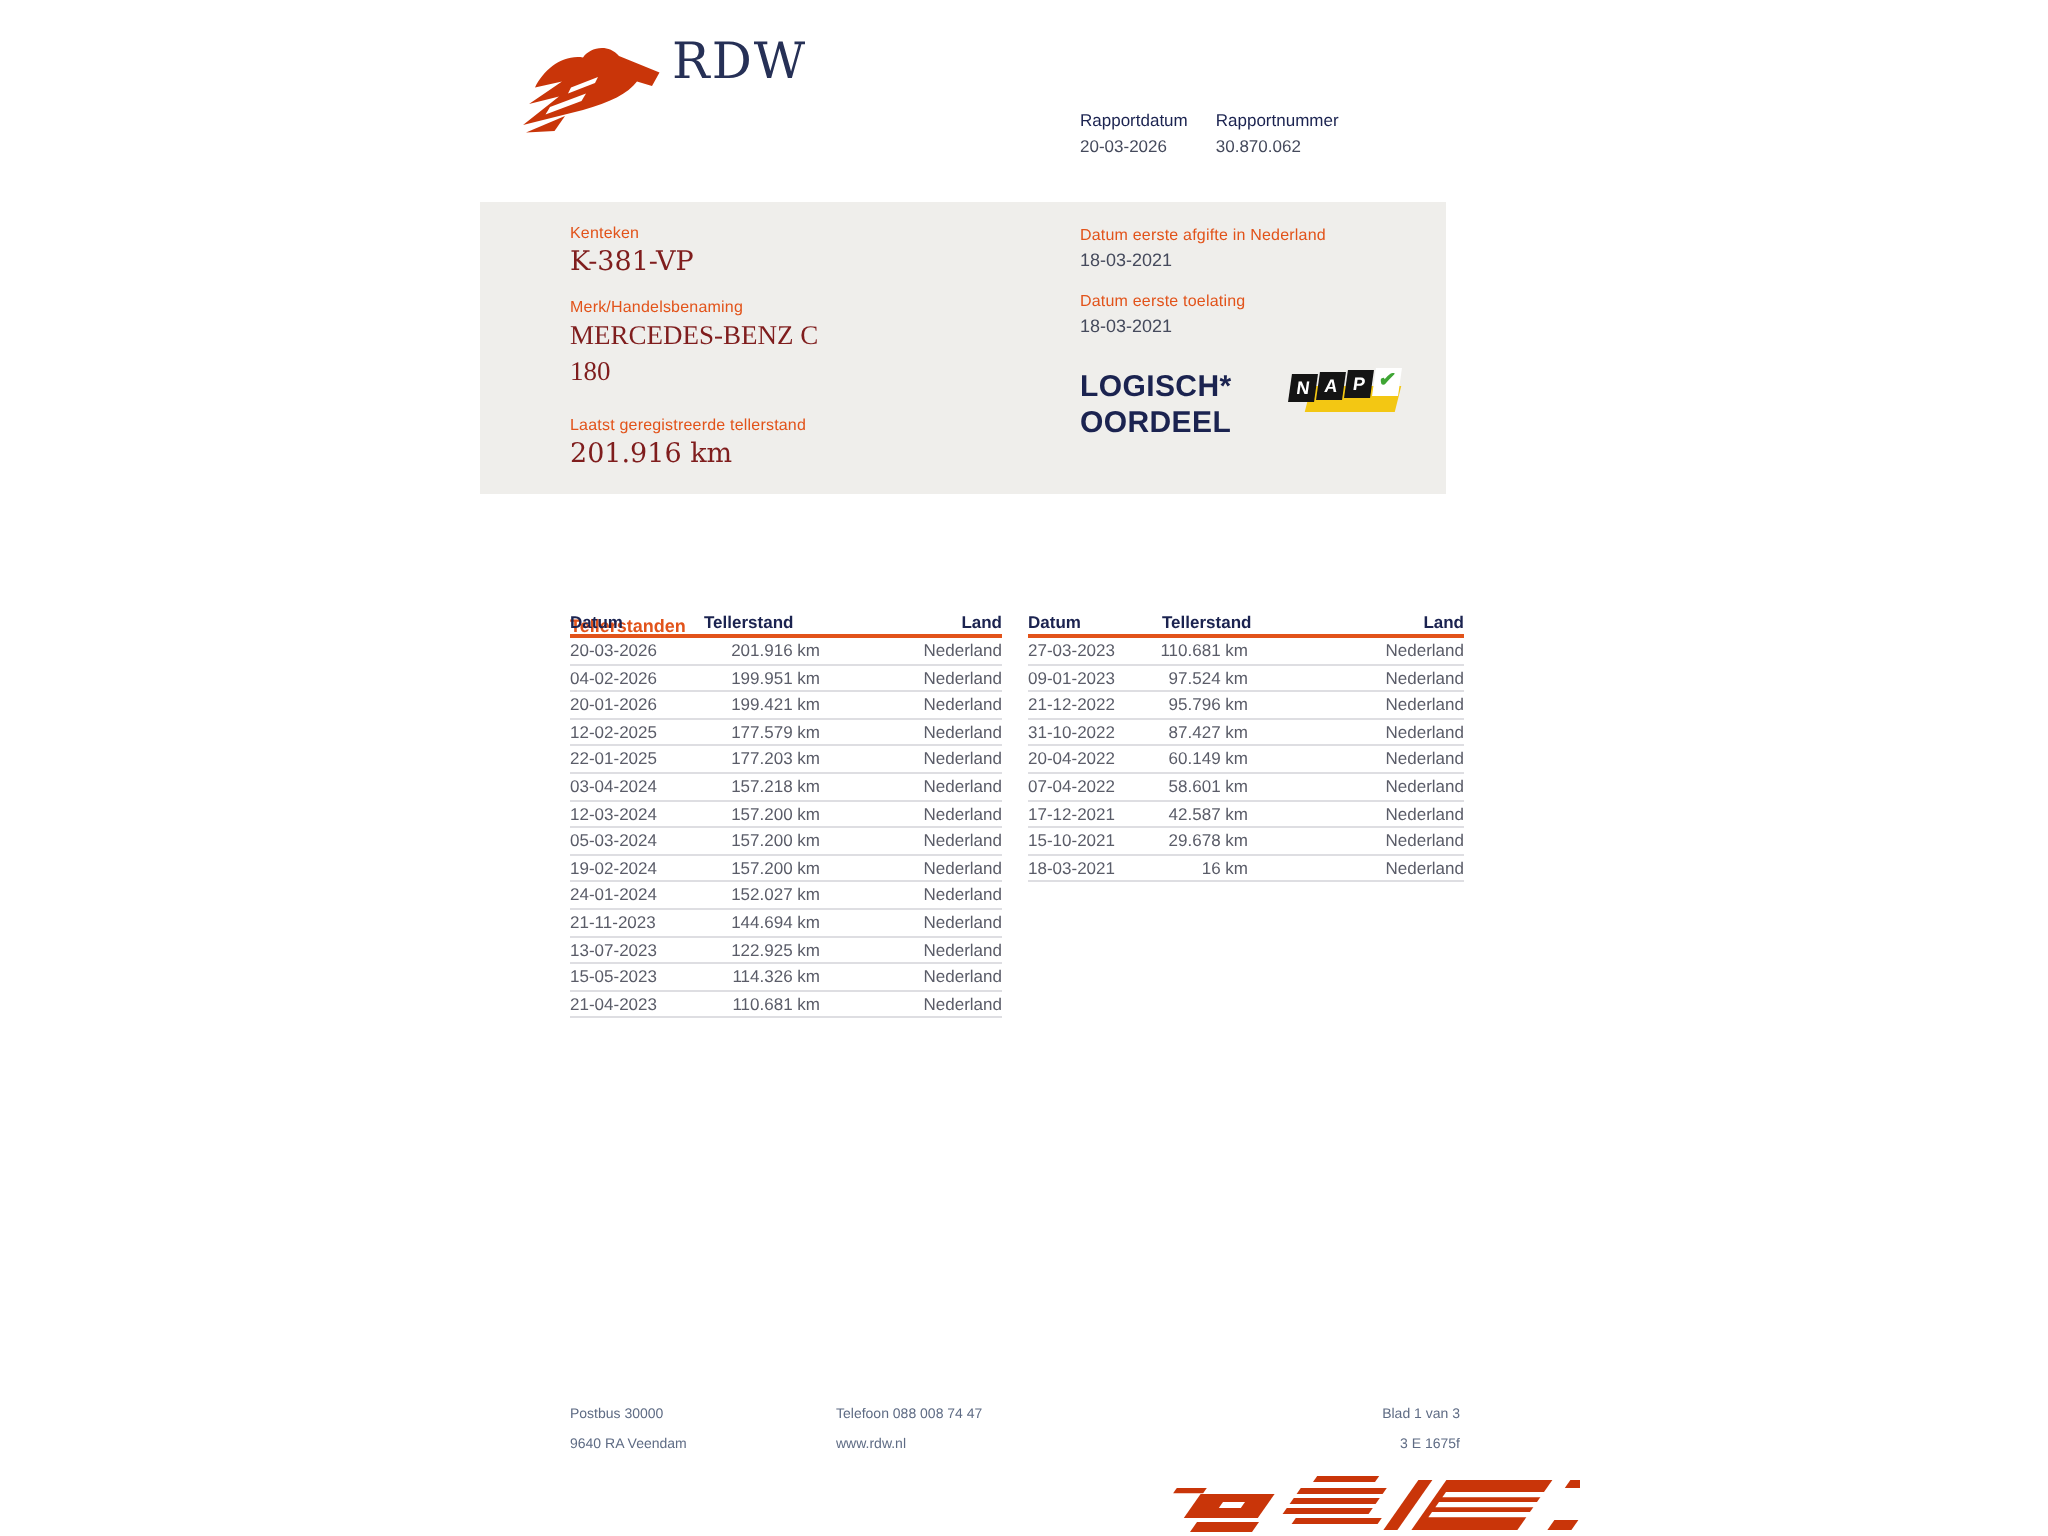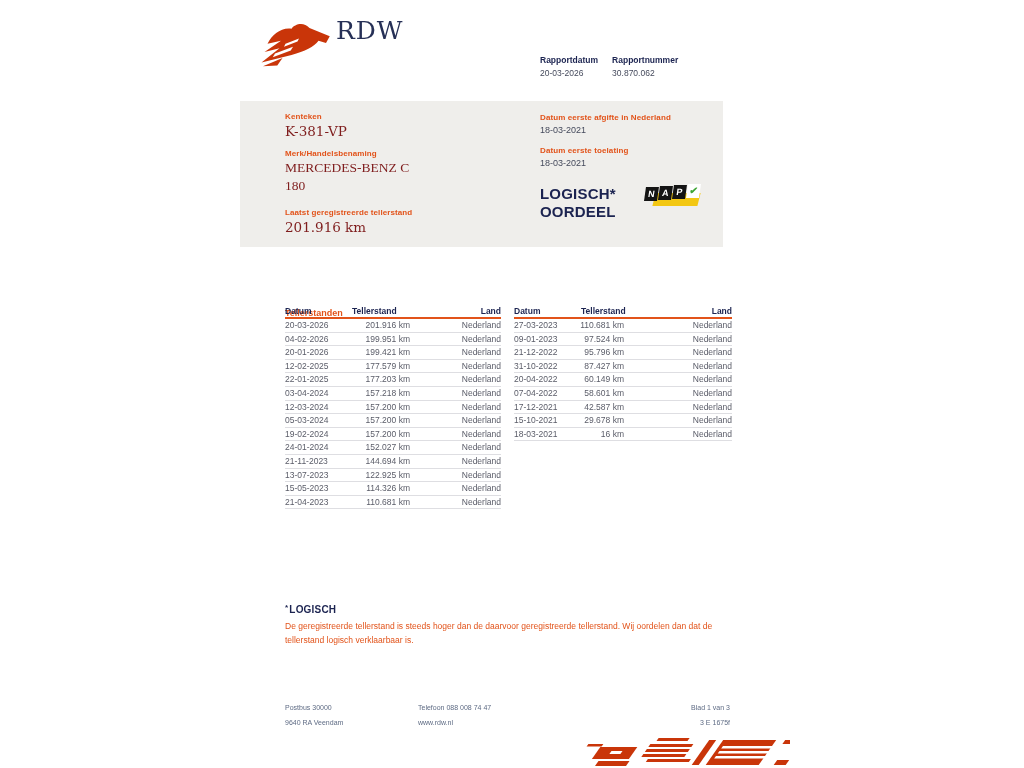--- a/index.html
+++ b/index.html
@@ -14,28 +14,28 @@
   .logo-text {
     left:336px; top:16px; font-family:"DejaVu Serif", serif;
     font-size:25px; color:#263056; letter-spacing:1px;
   }
   .doc-title {
     left:540px; top:22px; font-family:"DejaVu Serif", serif;
     font-size:18px; font-weight:bold; color:#E2531A; letter-spacing:0.2px;
   }
   .meta { left:540px; top:55px; display:flex; gap:14px; }
   .meta .mcol { min-width:53px; }
-  .meta .mlabel { display:block; font-size:8.5px; font-weight:bold; color:#1B2350; }
+  .meta .mlabel { display:block; font-size:8.5px; font-weight:normal; color:#1B2350; }
   .meta .mvalue { display:block; font-size:8.5px; color:#454A5C; margin-top:3px; }
 
   
   .summary-box {
     left:240px; top:101px; width:483px; height:146px; background:#EFEEEB;
   }
-  .olabel { font-size:8px; font-weight:bold; color:#E2531A; letter-spacing:0.1px; }
+  .olabel { font-size:8px; font-weight:normal; color:#E2531A; letter-spacing:0.1px; }
   .serif-val {
     font-family:"DejaVu Serif", serif; font-size:13.5px; color:#7f1d1d; line-height:18px;
   }
   .small-val { font-size:9px; color:#454A5C; }
   .oordeel {
     font-size:15px; font-weight:bold; color:#1B2350; line-height:18px; letter-spacing:0.2px;
   }
 
   
   .nap { position:absolute; left:405px; top:82px; width:56px; height:27px; }
@@ -272,26 +272,20 @@
         <span class="c-land">Nederland</span>
       </div>
         <div class="trow">
         <span class="c-datum">18-03-2021</span>
         <span class="c-val">16 km</span>
         <span class="c-land">Nederland</span>
       </div>
       </div>
   </div>
 
-  <div class="abs footnote">
-    <div class="fn-title">
-      <span class="fn-marker">*</span><span>LOGISCH</span>
-    </div>
-    <div class="fn-text">De geregistreerde tellerstand is steeds hoger dan de daarvoor geregistreerde tellerstand. Wij oordelen dan dat de tellerstand logisch verklaarbaar is.</div>
-  </div>
 
   <div class="abs pfooter f-left">
     <span>Postbus 30000</span>
     <span>9640 RA Veendam</span>
   </div>
   <div class="abs pfooter f-mid">
     <span>Telefoon 088 008 74 47</span>
     <span>www.rdw.nl</span>
   </div>
   <div class="abs pfooter f-right">

